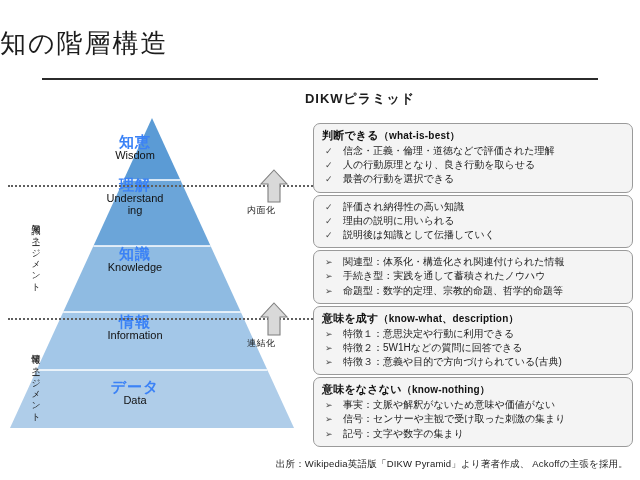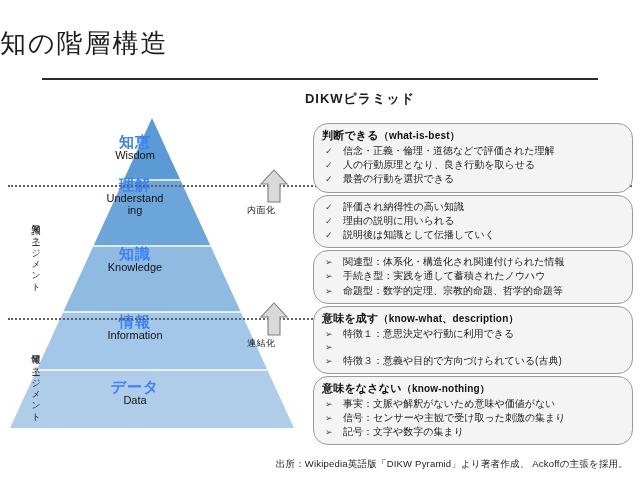--- a/index.html
+++ b/index.html
@@ -137,21 +137,21 @@
   #detail-panel {
     position: absolute;
     left: 313px;
     top: 123px;
     width: 320px;
   }
   .detail-box {
     box-sizing: border-box;
     width: 320px;
     border: 1px solid #9a9a9a;
-    border-radius: 15px;
+    border-radius: 7px;
     background: #f4f4f4;
     padding: 4px 7px 5px 8px;
     margin-bottom: 2px;
   }
   .detail-heading {
     font-size: 11px;
     font-weight: 700;
     color: #111;
     letter-spacing: 0.2px;
     margin-bottom: 1px;
@@ -324,20 +324,21 @@
     <div class="detail-heading">
       <span>意味を成す</span><span class="en-term">（know-what、description）</span>
     </div>
     <ul class="detail-list">
       <li>
           <span class="bullet-mark">➢</span>
           <span>特徴１：意思決定や行動に利用できる</span>
         </li>
       <li>
           <span class="bullet-mark">➢</span>
+          <span>特徴２：5W1Hなどの質問に回答できる</span>
         </li>
       <li>
           <span class="bullet-mark">➢</span>
           <span>特徴３：意義や目的で方向づけられている(古典)</span>
         </li>
     </ul>
   </div>
 
   <div class="detail-box">
     <div class="detail-heading">

